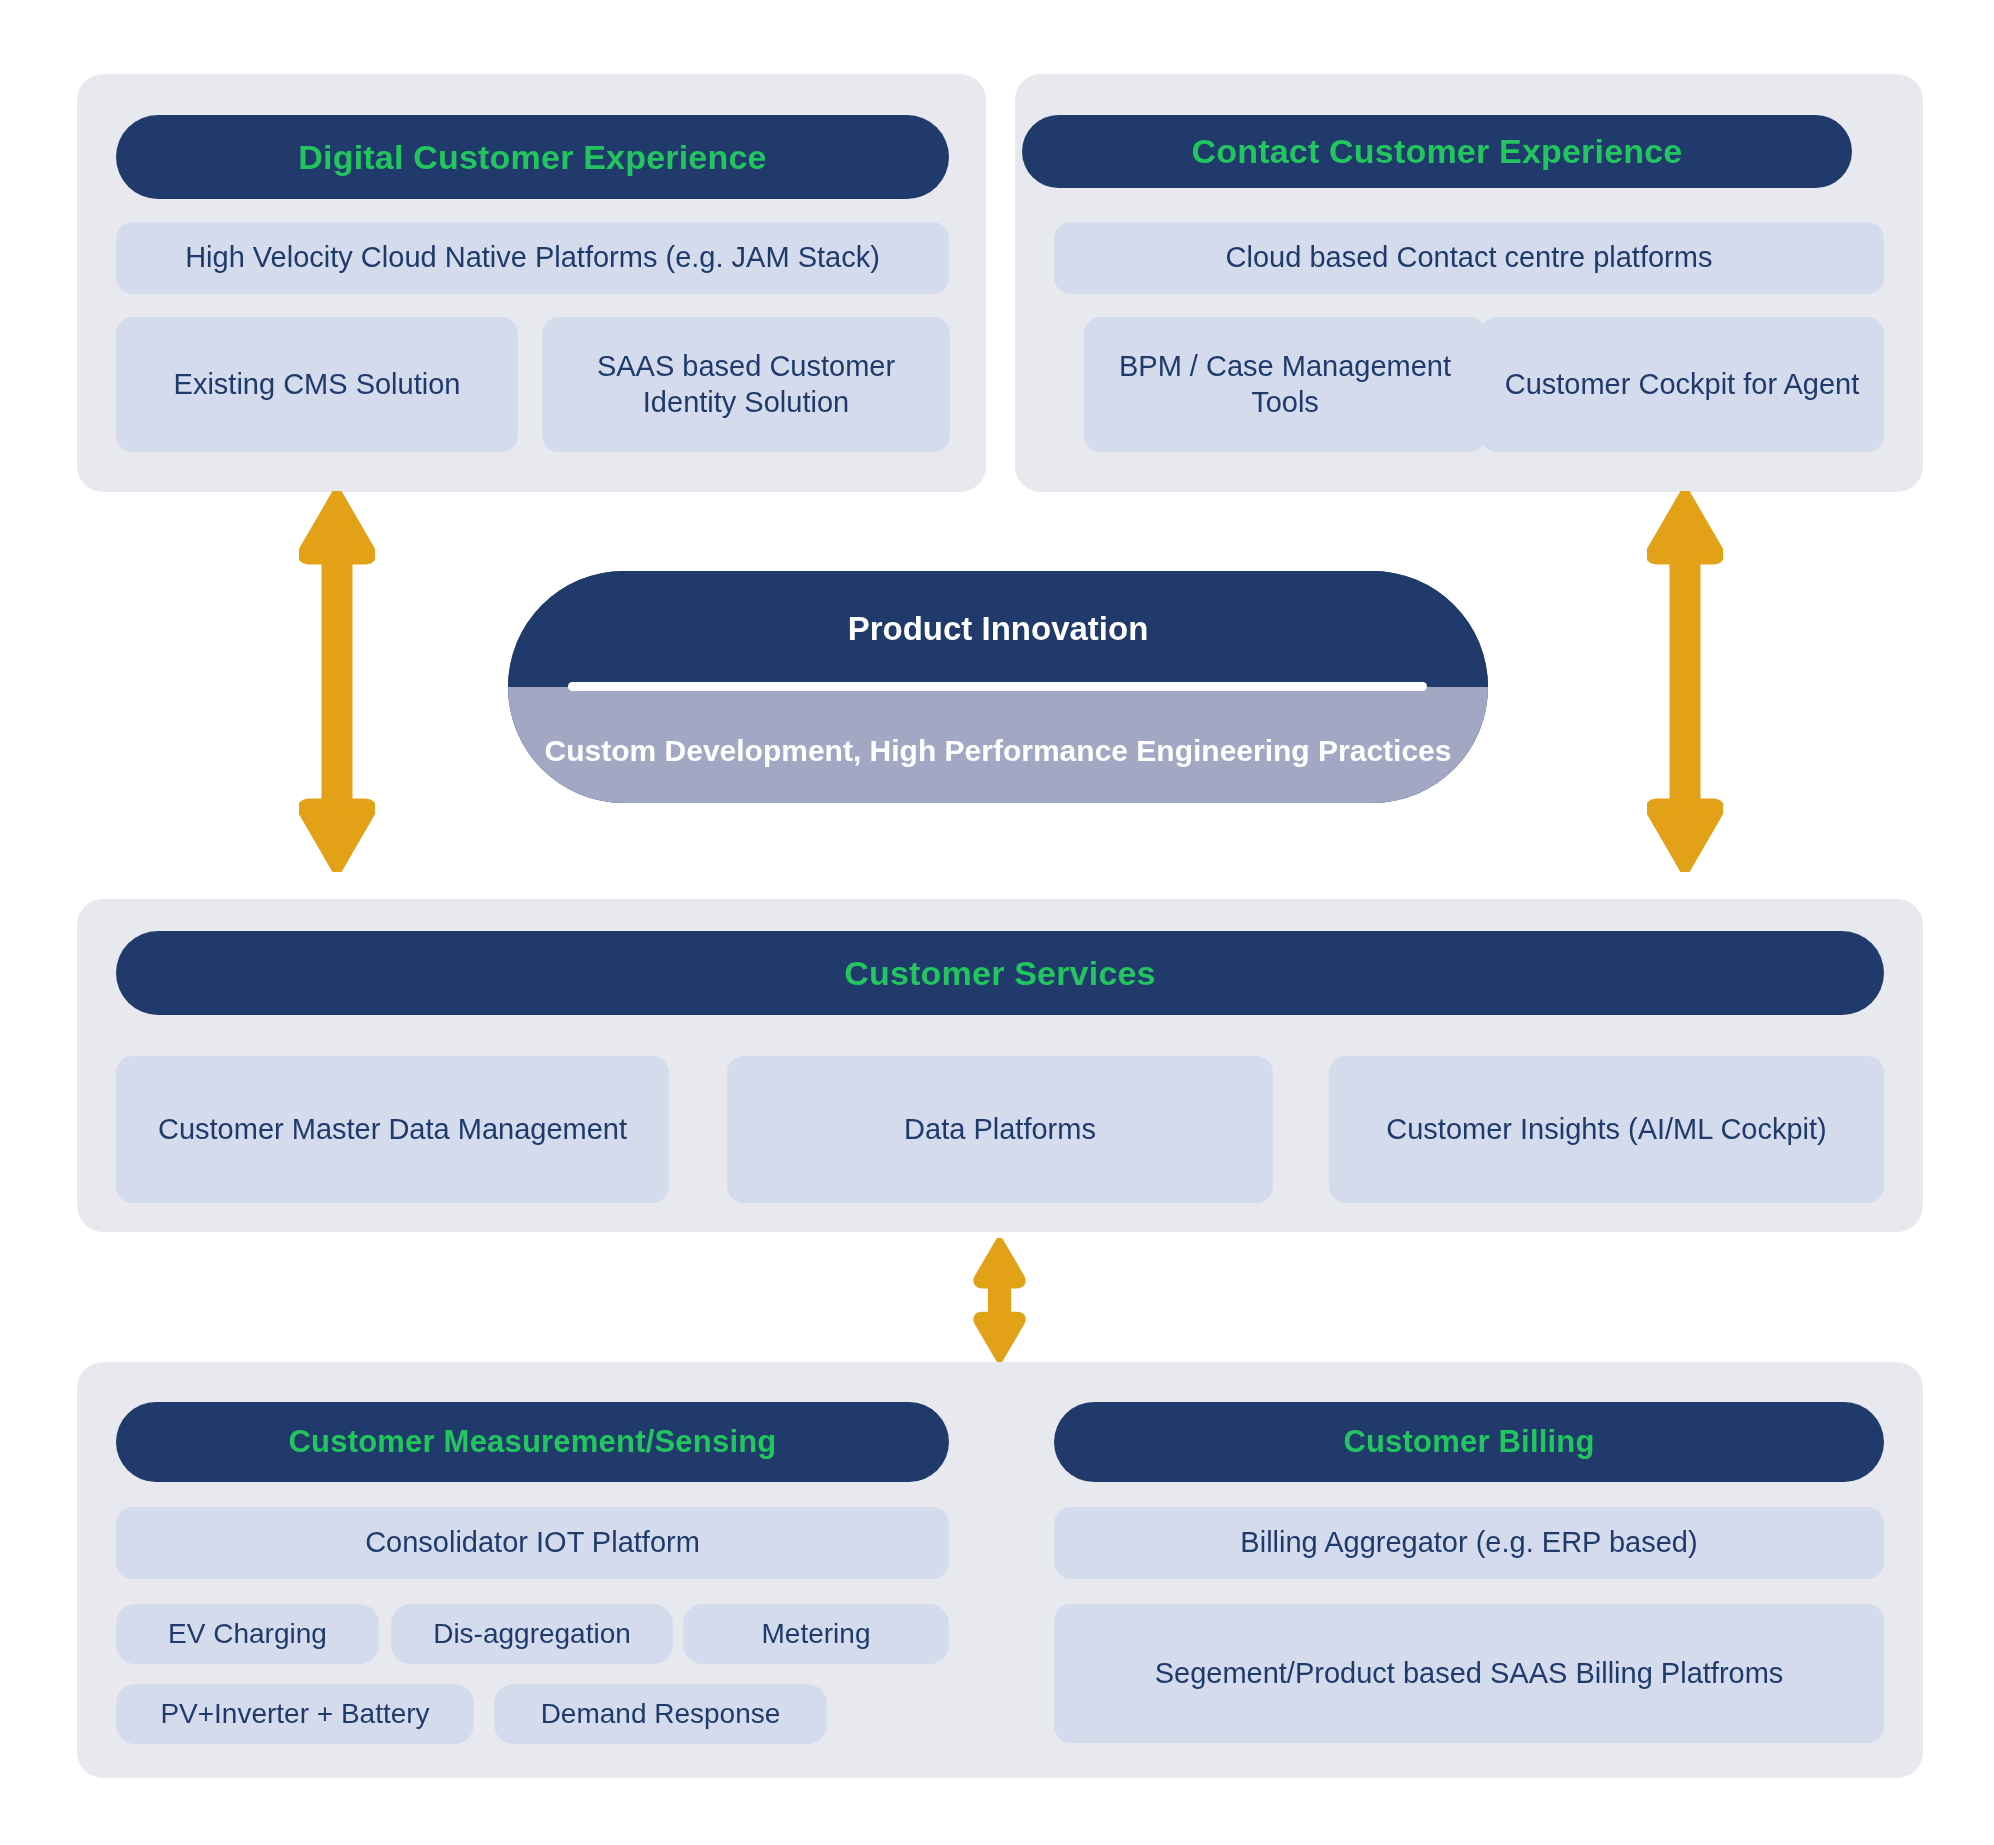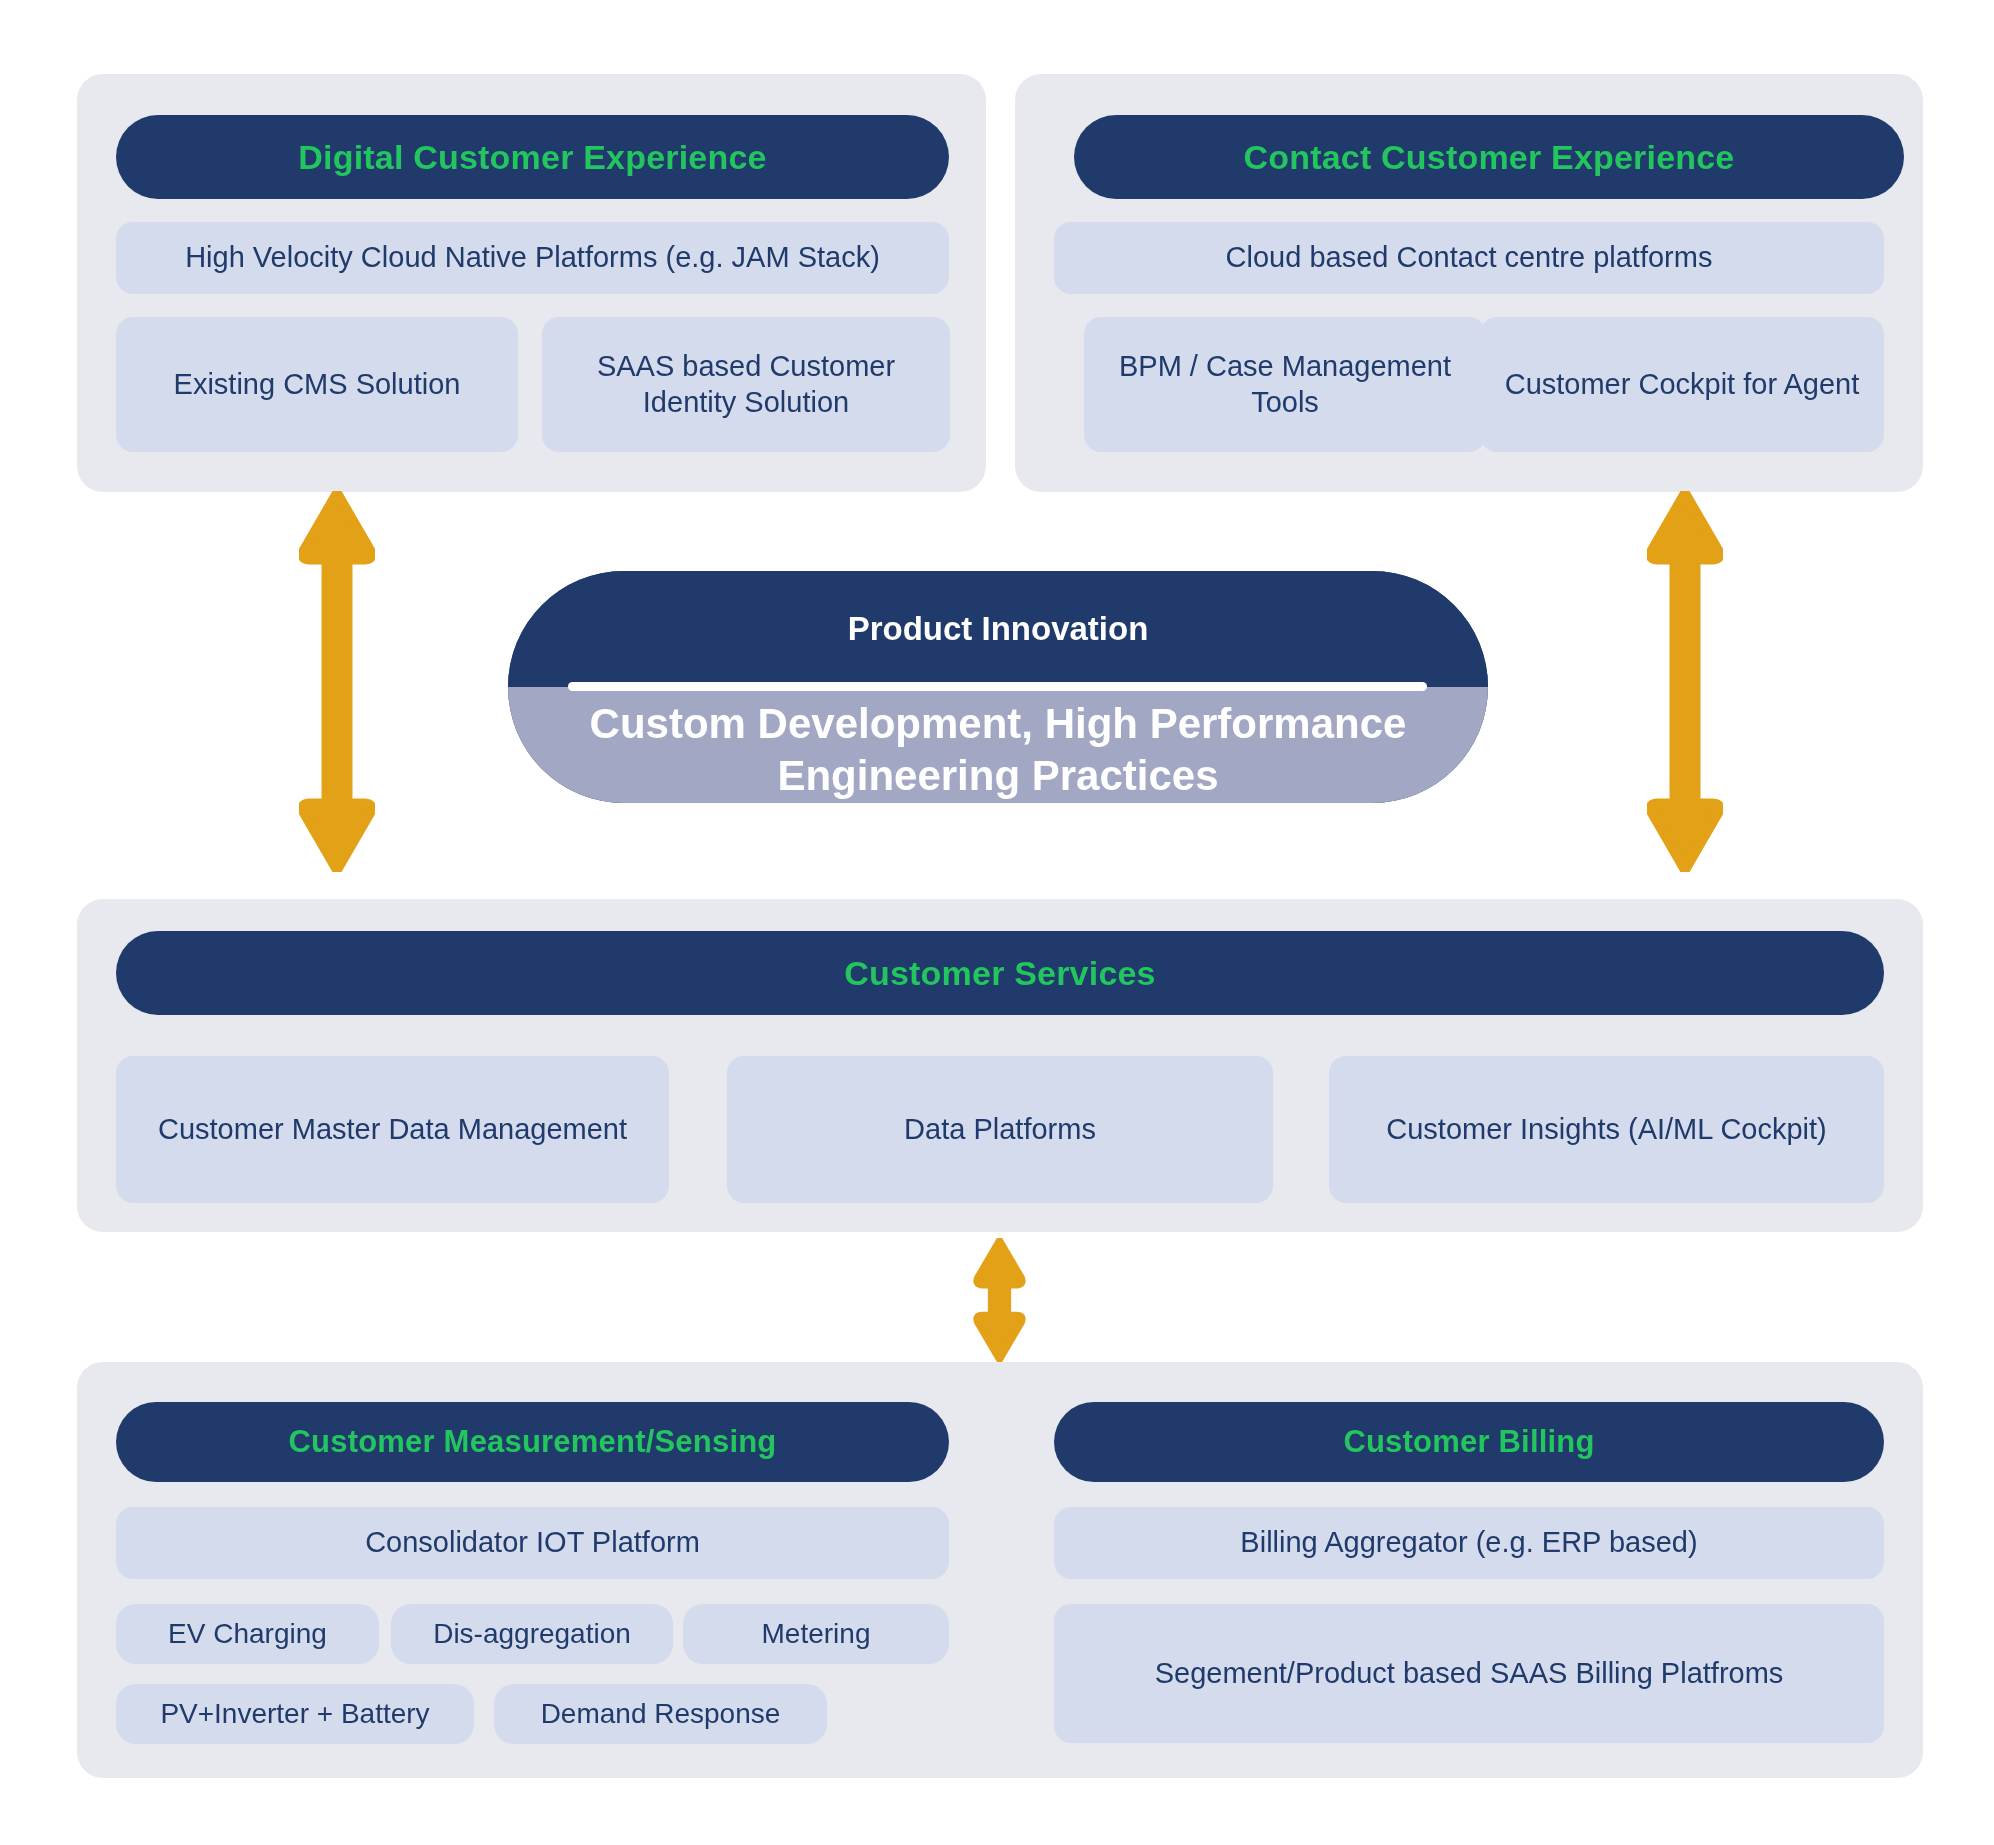--- a/index.html
+++ b/index.html
@@ -109,21 +109,21 @@
   }
   #pi-title {
     color: #ffffff;
     font-weight: bold;
     font-size: 33px;
     text-align: center;
   }
   #pi-sub {
     color: #ffffff;
     font-weight: bold;
-    font-size: 42px;
+    font-size: 30px;
     text-align: center;
     line-height: 1.25;
   }
 
   
   .arrow {
     position: absolute;
   }
 
   
@@ -144,21 +144,21 @@
 
   <div class="item-box t-lg" style="left:116px; top:222px; width:833px; height:72px;">High Velocity Cloud Native Platforms (e.g. JAM Stack)</div>
 
   <div class="item-box t-lg" style="left:116px; top:317px; width:402px; height:135px;">Existing CMS Solution</div>
 
   <div class="item-box t-lg" style="left:542px; top:317px; width:408px; height:135px;">SAAS based Customer Identity Solution</div>
 
   <div class="panel" style="left:1015px; top:74px; width:908px; height:418px;">
   </div>
 
-  <div class="header-pill h-lg" style="left:1074px; top:115px; width:830px; height:84px;">Contact Customer Experience</div>
+  <div class="header-pill h-lg" style="left:1022px; top:115px; width:830px; height:73px;">Contact Customer Experience</div>
 
   <div class="item-box t-lg" style="left:1054px; top:222px; width:830px; height:72px;">Cloud based Contact centre platforms</div>
 
   <div class="item-box t-lg" style="left:1084px; top:317px; width:402px; height:135px;">BPM / Case Management Tools</div>
 
   <div class="item-box t-lg" style="left:1480px; top:317px; width:404px; height:135px;">Customer Cockpit for Agent</div>
 
   <svg class="arrow" style="left:299px; top:491px; width:76px; height:381px;" viewBox="0 0 98 492">
     <path d="M49 4 L92 78 Q96 88 84 88 L62 88 L62 404 L84 404 Q96 404 92 414 L49 488 L6 414 Q2 404 14 404 L36 404 L36 88 L14 88 Q2 88 6 78 Z" fill="#E2A116" stroke="#E2A116" stroke-width="14" stroke-linejoin="round"></path>
   </svg>

